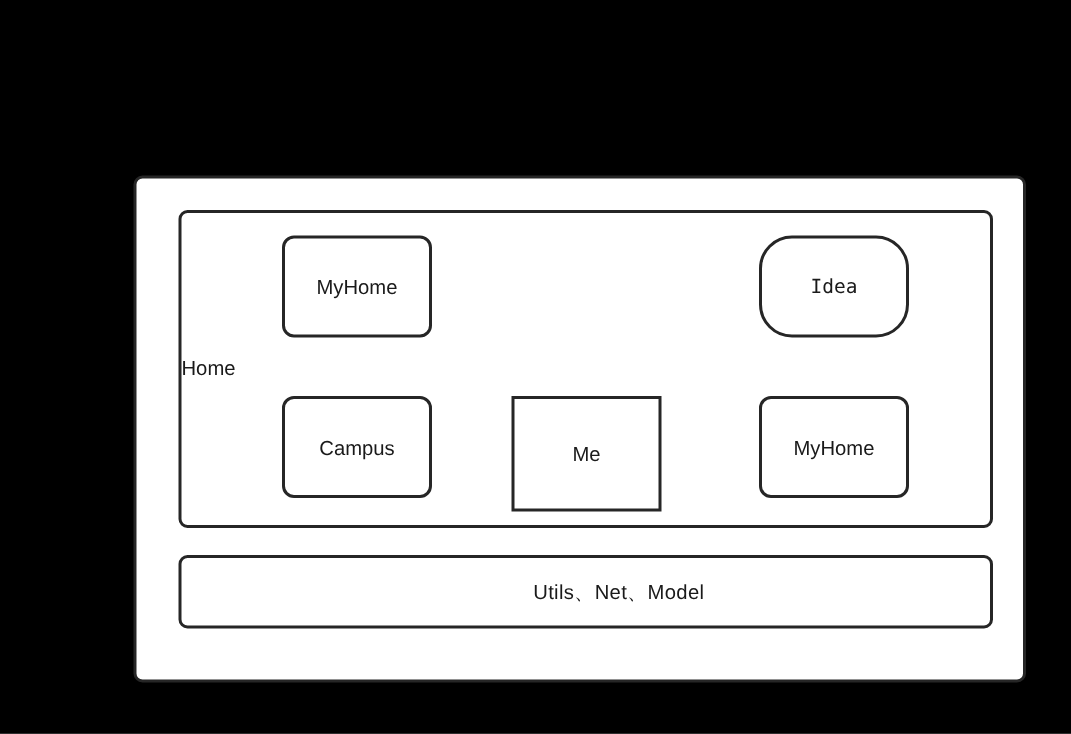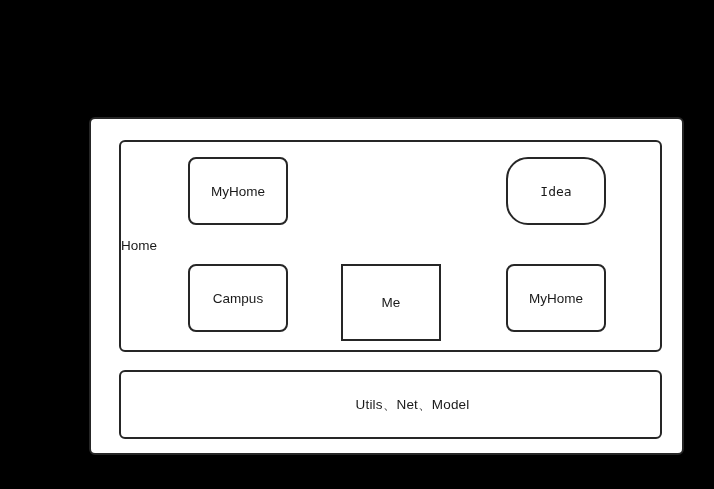--- a/index.html
+++ b/index.html
@@ -42,21 +42,21 @@
   .group-home {
     left: 28px;
     top: 21px;
     width: 543px;
     height: 212px;
   }
   .group-utils {
     left: 28px;
     top: 251px;
     width: 543px;
-    height: 69px;
+    height: 49px;
     display: flex;
     align-items: center;
     justify-content: center;
   }
 
   
   .group-label {
     position: absolute;
     left: 0;
     right: 0;

